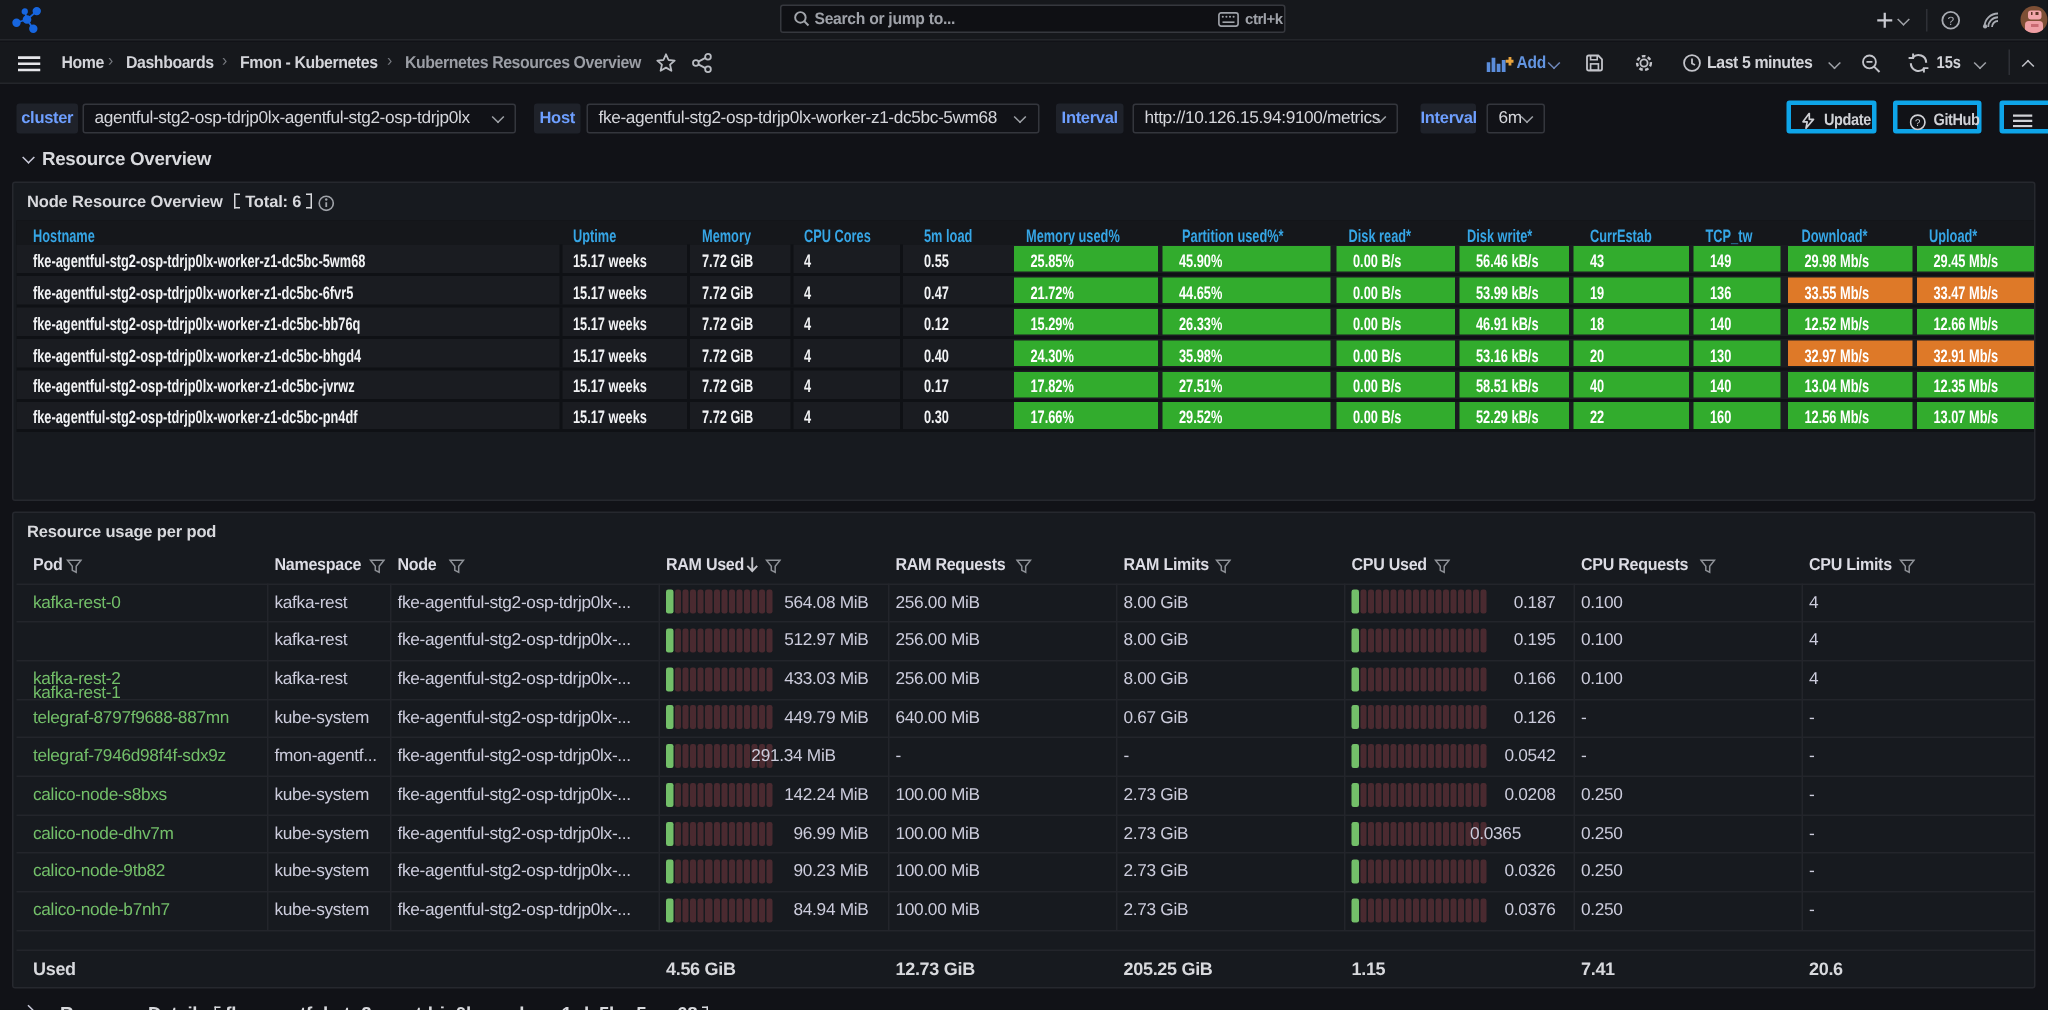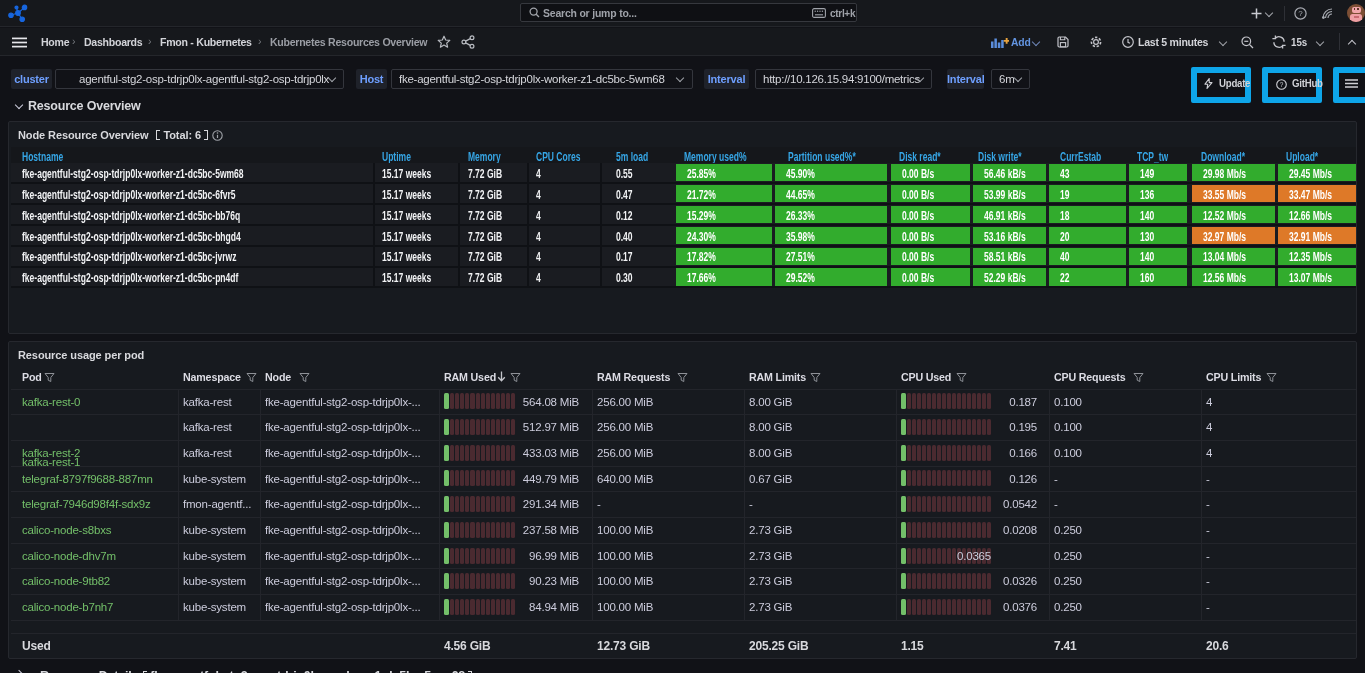--- a/index.html
+++ b/index.html
@@ -8,21 +8,21 @@
   .bar { position:absolute; left:0; width:1365px; background:#16181c; }
   .crumb { position:absolute; top:36px; font-size:11.5px; font-weight:bold;
     letter-spacing:-0.3px; color:#d3d4d9; white-space:nowrap;
     transform:scaleX(0.92); transform-origin:0 50%; }
   .lbl { position:absolute; height:20px; background:#1f222a; color:#6e9fff;
     font-size:11px; font-weight:bold; letter-spacing:-0.2px; text-align:center;
     line-height:20px; border-radius:2px; }
   .sel { position:absolute; height:20px; background:#111217; border:1px solid #34363d;
     color:#d5d6db; font-size:11.5px; letter-spacing:-0.25px; line-height:18px;
     border-radius:2px; white-space:nowrap; }
-  .btn { position:absolute; height:36px; border:6px solid #0ea5e9; border-radius:2px;
+  .btn { position:absolute; height:22px; border:3px solid #0ea5e9; border-radius:2px;
     color:#d0d1d6; font-size:11px; line-height:20px;padding-left:48px; }
   .caret { display:inline-block; width:6px; height:6px; border-right:1.3px solid #9fa2a8;
     border-bottom:1.3px solid #9fa2a8; transform:rotate(45deg); }
   .t1cell { position:absolute; color:#f2f3f5; font-size:12px; font-weight:bold;
     white-space:nowrap; transform:scaleX(0.71); transform-origin:0 50%; }
   .t1head { position:absolute; color:#36a6e6; font-size:12px; font-weight:bold;
     white-space:nowrap; transform:scaleX(0.71); transform-origin:0 50%; }
   .t2cell { position:absolute; color:#ccccdc; font-size:11.5px; letter-spacing:-0.2px;
     white-space:nowrap; }
   .t2head { position:absolute; color:#dcdce4; font-size:11.5px; font-weight:bold;
@@ -153,21 +153,21 @@
 <path d="M3.2 3.4 a5.1 5.1 0 0 1 8.9 3.4" fill="none" stroke="#c3c4ca" stroke-width="1.4"></path>
 <path d="M10.8 10.6 a5.1 5.1 0 0 1 -8.9 -3.4" fill="none" stroke="#c3c4ca" stroke-width="1.4"></path>
 <path d="M3.4 0.6 v3 h-3" fill="none" stroke="#c3c4ca" stroke-width="1.3"></path>
 <path d="M10.6 13.4 v-3 h3" fill="none" stroke="#c3c4ca" stroke-width="1.3"></path>
   </svg>
 <div class="abs" style="left:1291px;top:35.5px;font-size:11.5px;font-weight:bold;color:#d3d4d9;transform:scaleX(0.85);transform-origin:0 50%;">15s</div>
 <span class="caret abs" style="left:1317px;top:39px;"></span>
 <div class="abs" style="left:1339px;top:33px;width:1px;height:17px;background:#2e3036;"></div>
 <span class="caret abs" style="left:1349px;top:41px;transform:rotate(-135deg);border-color:#c3c4ca;"></span>
 <div class="lbl" style="left:11px;top:69px;width:41px;">cluster</div>
-<div class="sel" style="left:55px;top:69px;width:289px;padding-left:23px;">agentful-stg2-osp-tdrjp0lx-agentful-stg2-osp-tdrjp0lx</div>
+<div class="sel" style="left:55px;top:69px;width:289px;padding-left:7px;">agentful-stg2-osp-tdrjp0lx-agentful-stg2-osp-tdrjp0lx</div>
 <span class="caret abs" style="left:329px;top:75px;"></span>
 <div class="lbl" style="left:356px;top:69px;width:31px;">Host</div>
 <div class="sel" style="left:391px;top:69px;width:302px;padding-left:7px;">fke-agentful-stg2-osp-tdrjp0lx-worker-z1-dc5bc-5wm68</div>
 <span class="caret abs" style="left:677px;top:75px;"></span>
 <div class="lbl" style="left:704px;top:69px;width:45px;">Interval</div>
 <div class="sel" style="left:755px;top:69px;width:177px;padding-left:7px;">http://10.126.15.94:9100/metrics</div>
 <span class="caret abs" style="left:917px;top:75px;"></span>
 <div class="lbl" style="left:947px;top:69px;width:37px;">Interval</div>
 <div class="sel" style="left:991px;top:69px;width:39px;padding-left:7px;">6m</div>
 <span class="caret abs" style="left:1015px;top:75px;"></span>
@@ -593,21 +593,21 @@
 <div class="abs" style="left:465.3px;top:496.1px;width:4.2px;height:16px;background:#4a2a30;border-radius:1.5px;"></div>
 <div class="abs" style="left:470.4px;top:496.1px;width:4.2px;height:16px;background:#4a2a30;border-radius:1.5px;"></div>
 <div class="abs" style="left:475.5px;top:496.1px;width:4.2px;height:16px;background:#4a2a30;border-radius:1.5px;"></div>
 <div class="abs" style="left:480.6px;top:496.1px;width:4.2px;height:16px;background:#4a2a30;border-radius:1.5px;"></div>
 <div class="abs" style="left:485.7px;top:496.1px;width:4.2px;height:16px;background:#4a2a30;border-radius:1.5px;"></div>
 <div class="abs" style="left:490.9px;top:496.1px;width:4.2px;height:16px;background:#4a2a30;border-radius:1.5px;"></div>
 <div class="abs" style="left:496.0px;top:496.1px;width:4.2px;height:16px;background:#4a2a30;border-radius:1.5px;"></div>
 <div class="abs" style="left:501.1px;top:496.1px;width:4.2px;height:16px;background:#4a2a30;border-radius:1.5px;"></div>
 <div class="abs" style="left:506.2px;top:496.1px;width:4.2px;height:16px;background:#4a2a30;border-radius:1.5px;"></div>
 <div class="abs" style="left:511.3px;top:496.1px;width:4.2px;height:16px;background:#4a2a30;border-radius:1.5px;"></div>
-<div class="t2cell" style="left:479px;top:498.3px;width:100px;text-align:right;">291.34 MiB</div>
+<div class="t2cell" style="left:479px;top:498.3px;width:100px;text-align:center;">291.34 MiB</div>
 <div class="t2cell" style="left:597px;top:498.3px;">-</div>
 <div class="t2cell" style="left:749px;top:498.3px;">-</div>
 <div class="abs" style="left:901px;top:496.1px;width:4.6px;height:16px;background:#73bf69;border-radius:1.5px;"></div>
 <div class="abs" style="left:906.9px;top:496.1px;width:4.1px;height:16px;background:#4a2a30;border-radius:1.5px;"></div>
 <div class="abs" style="left:911.9px;top:496.1px;width:4.1px;height:16px;background:#4a2a30;border-radius:1.5px;"></div>
 <div class="abs" style="left:916.9px;top:496.1px;width:4.1px;height:16px;background:#4a2a30;border-radius:1.5px;"></div>
 <div class="abs" style="left:922.0px;top:496.1px;width:4.1px;height:16px;background:#4a2a30;border-radius:1.5px;"></div>
 <div class="abs" style="left:927.0px;top:496.1px;width:4.1px;height:16px;background:#4a2a30;border-radius:1.5px;"></div>
 <div class="abs" style="left:932.0px;top:496.1px;width:4.1px;height:16px;background:#4a2a30;border-radius:1.5px;"></div>
 <div class="abs" style="left:937.0px;top:496.1px;width:4.1px;height:16px;background:#4a2a30;border-radius:1.5px;"></div>
@@ -635,21 +635,21 @@
 <div class="abs" style="left:465.3px;top:521.8px;width:4.2px;height:16px;background:#4a2a30;border-radius:1.5px;"></div>
 <div class="abs" style="left:470.4px;top:521.8px;width:4.2px;height:16px;background:#4a2a30;border-radius:1.5px;"></div>
 <div class="abs" style="left:475.5px;top:521.8px;width:4.2px;height:16px;background:#4a2a30;border-radius:1.5px;"></div>
 <div class="abs" style="left:480.6px;top:521.8px;width:4.2px;height:16px;background:#4a2a30;border-radius:1.5px;"></div>
 <div class="abs" style="left:485.7px;top:521.8px;width:4.2px;height:16px;background:#4a2a30;border-radius:1.5px;"></div>
 <div class="abs" style="left:490.9px;top:521.8px;width:4.2px;height:16px;background:#4a2a30;border-radius:1.5px;"></div>
 <div class="abs" style="left:496.0px;top:521.8px;width:4.2px;height:16px;background:#4a2a30;border-radius:1.5px;"></div>
 <div class="abs" style="left:501.1px;top:521.8px;width:4.2px;height:16px;background:#4a2a30;border-radius:1.5px;"></div>
 <div class="abs" style="left:506.2px;top:521.8px;width:4.2px;height:16px;background:#4a2a30;border-radius:1.5px;"></div>
 <div class="abs" style="left:511.3px;top:521.8px;width:4.2px;height:16px;background:#4a2a30;border-radius:1.5px;"></div>
-<div class="t2cell" style="left:479px;top:524.0px;width:100px;text-align:right;">237.58 MiB</div>
+<div class="t2cell" style="left:479px;top:524.0px;width:100px;text-align:right;">142.24 MiB</div>
 <div class="t2cell" style="left:597px;top:524.0px;">100.00 MiB</div>
 <div class="t2cell" style="left:749px;top:524.0px;">2.73 GiB</div>
 <div class="abs" style="left:901px;top:521.8px;width:4.6px;height:16px;background:#73bf69;border-radius:1.5px;"></div>
 <div class="abs" style="left:906.9px;top:521.8px;width:4.1px;height:16px;background:#4a2a30;border-radius:1.5px;"></div>
 <div class="abs" style="left:911.9px;top:521.8px;width:4.1px;height:16px;background:#4a2a30;border-radius:1.5px;"></div>
 <div class="abs" style="left:916.9px;top:521.8px;width:4.1px;height:16px;background:#4a2a30;border-radius:1.5px;"></div>
 <div class="abs" style="left:922.0px;top:521.8px;width:4.1px;height:16px;background:#4a2a30;border-radius:1.5px;"></div>
 <div class="abs" style="left:927.0px;top:521.8px;width:4.1px;height:16px;background:#4a2a30;border-radius:1.5px;"></div>
 <div class="abs" style="left:932.0px;top:521.8px;width:4.1px;height:16px;background:#4a2a30;border-radius:1.5px;"></div>
 <div class="abs" style="left:937.0px;top:521.8px;width:4.1px;height:16px;background:#4a2a30;border-radius:1.5px;"></div>
@@ -698,21 +698,21 @@
 <div class="abs" style="left:942.0px;top:547.5px;width:4.1px;height:16px;background:#4a2a30;border-radius:1.5px;"></div>
 <div class="abs" style="left:947.1px;top:547.5px;width:4.1px;height:16px;background:#4a2a30;border-radius:1.5px;"></div>
 <div class="abs" style="left:952.1px;top:547.5px;width:4.1px;height:16px;background:#4a2a30;border-radius:1.5px;"></div>
 <div class="abs" style="left:957.1px;top:547.5px;width:4.1px;height:16px;background:#4a2a30;border-radius:1.5px;"></div>
 <div class="abs" style="left:962.1px;top:547.5px;width:4.1px;height:16px;background:#4a2a30;border-radius:1.5px;"></div>
 <div class="abs" style="left:967.1px;top:547.5px;width:4.1px;height:16px;background:#4a2a30;border-radius:1.5px;"></div>
 <div class="abs" style="left:972.2px;top:547.5px;width:4.1px;height:16px;background:#4a2a30;border-radius:1.5px;"></div>
 <div class="abs" style="left:977.2px;top:547.5px;width:4.1px;height:16px;background:#4a2a30;border-radius:1.5px;"></div>
 <div class="abs" style="left:982.2px;top:547.5px;width:4.1px;height:16px;background:#4a2a30;border-radius:1.5px;"></div>
 <div class="abs" style="left:987.2px;top:547.5px;width:4.1px;height:16px;background:#4a2a30;border-radius:1.5px;"></div>
-<div class="t2cell" style="left:957px;top:549.7px;width:80px;text-align:left;">0.0365</div>
+<div class="t2cell" style="left:957px;top:549.7px;width:80px;text-align:center;">0.0365</div>
 <div class="t2cell" style="left:1054px;top:549.7px;">0.250</div>
 <div class="t2cell" style="left:1206px;top:549.7px;">-</div>
 <div class="hline" style="left:11px;top:568.4px;width:1345px;"></div>
 <div class="t2cell" style="left:22px;top:575.4px;color:#73bf69;">calico-node-9tb82</div>
 <div class="t2cell" style="left:183px;top:575.4px;">kube-system</div>
 <div class="t2cell" style="left:265px;top:575.4px;width:167px;overflow:hidden;">fke-agentful-stg2-osp-tdrjp0lx-...</div>
 <div class="abs" style="left:444px;top:573.2px;width:4.6px;height:16px;background:#73bf69;border-radius:1.5px;"></div>
 <div class="abs" style="left:449.9px;top:573.2px;width:4.2px;height:16px;background:#4a2a30;border-radius:1.5px;"></div>
 <div class="abs" style="left:455.0px;top:573.2px;width:4.2px;height:16px;background:#4a2a30;border-radius:1.5px;"></div>
 <div class="abs" style="left:460.1px;top:573.2px;width:4.2px;height:16px;background:#4a2a30;border-radius:1.5px;"></div>

